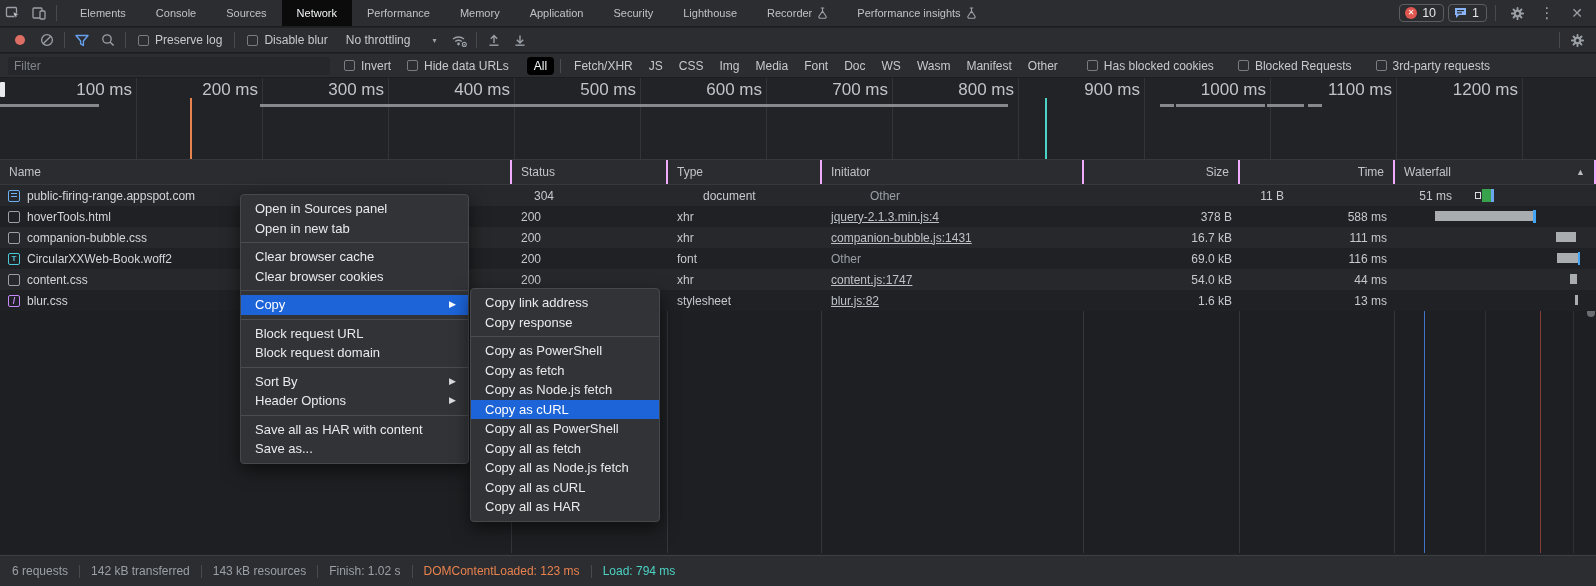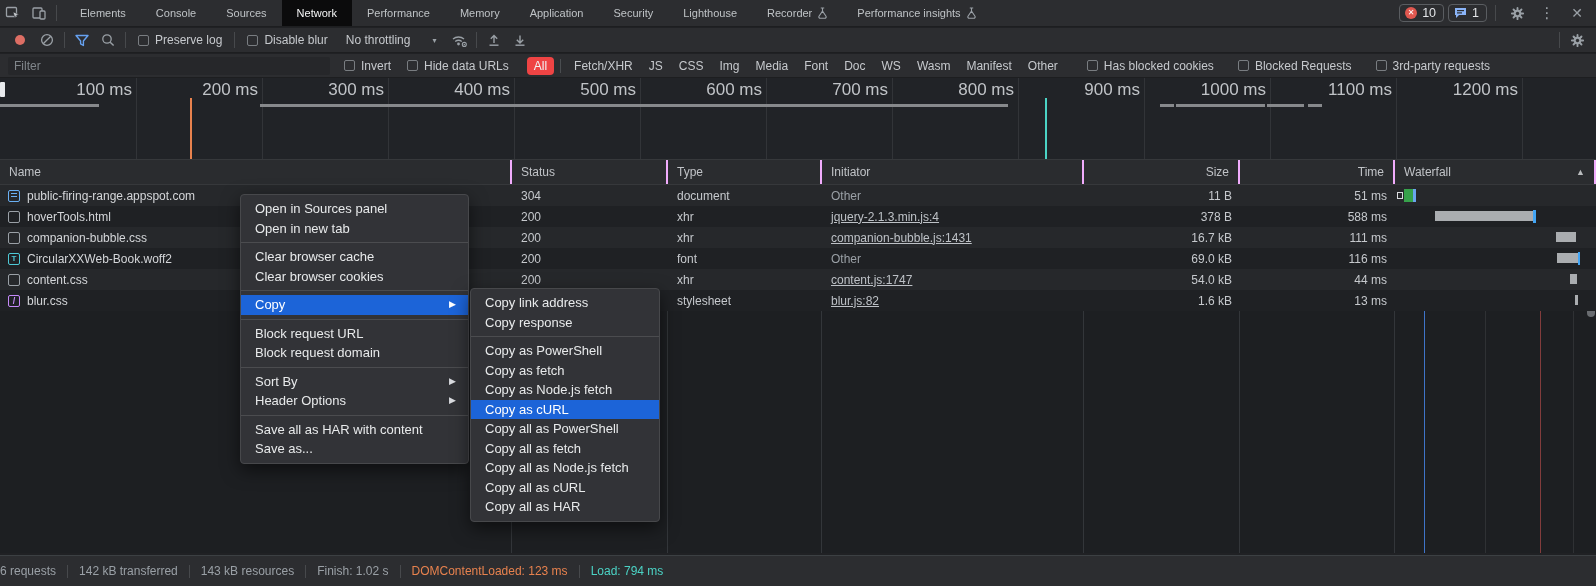--- a/index.html
+++ b/index.html
@@ -34,21 +34,21 @@
   .chev{font-size:8px;color:#9aa0a6;}
   .spacer{flex:1;}
   
   .filterbar{position:absolute;left:0;top:54px;width:100%;height:24px;background:#2c2d30;
     border-bottom:1px solid #1d1e20;display:flex;align-items:center;padding:0 8px;}
   .filter-input{width:322px;height:18px;background:#26272a;border:none;outline:none;color:#e8eaed;
     font-family:inherit;font-size:12px;padding:0 6px;border-radius:2px;}
   .filter-input::placeholder{color:#80868b;}
   .pills{display:flex;align-items:center;gap:2px;margin-left:10px;}
   .pill{padding:2px 7px;border-radius:4px;color:#c6c9cd;cursor:pointer;white-space:nowrap;}
-  .pill.sel{background:#ef4444;color:#f1f3f4;}
+  .pill.sel{background:#000000;color:#f1f3f4;}
   .pillsep{width:1px;height:14px;background:#4a4d50;margin:0 4px;}
   .fchecks{display:flex;align-items:center;margin-left:14px;gap:8px;}
   
   .overview{position:absolute;left:0;top:78px;width:100%;height:82px;background:#212327;border-bottom:1px solid #36383b;cursor:crosshair;}
   .ruler{position:absolute;left:11px;top:0;height:100%;display:flex;}
   .rcell{width:126px;height:100%;border-right:1px solid #323438;position:relative;}
   .rlabel{position:absolute;top:2px;right:4px;font-size:17px;color:#c0c3c7;}
   .ovbar{position:absolute;top:26px;height:3px;background:#87898c;}
   .ovmark{position:absolute;top:20px;bottom:0;width:2px;}
   .ovhandle{position:absolute;left:0;top:4px;width:5px;height:15px;background:#e8eaed;border-radius:1px;}
@@ -84,21 +84,21 @@
   
   .menu{position:absolute;background:#323337;border:1px solid #47484b;border-radius:4px;
     box-shadow:0 6px 18px rgba(0,0,0,.55);padding:4px 0;font-size:13px;color:#e8eaeb;z-index:10;}
   .mi{height:19.5px;line-height:19.5px;padding:0 12px 0 14px;white-space:nowrap;display:flex;align-items:center;cursor:pointer;}
   .mi .arrow{margin-left:auto;font-size:9px;color:#dadce0;padding-left:24px;}
   .mi.hl{background:#1c64d8;color:#fff;}
   .mi.hl .arrow{color:#fff;}
   .msep{height:1px;background:#4b4c4f;margin:4px 0;}
   
   .statusbar{position:absolute;left:0;bottom:0;width:100%;height:31px;background:#2c2d30;
-    border-top:1px solid #3c4043;display:flex;align-items:center;padding:0 0;color:#9aa0a6;}
+    border-top:1px solid #3c4043;display:flex;align-items:center;padding:0 12px;color:#9aa0a6;}
   .sbitem{white-space:nowrap;}
   .sbsep{width:1px;height:13px;background:#47494c;margin:0 11px;}
   svg{display:block;}
 </style>
 </head>
 <body>
 
 <div class="app">
 
   <div class="tabbar">
@@ -388,21 +388,21 @@
   <div class="colline" style="left: 511px;"></div>
       <div class="colline" style="left: 667px;"></div>
       <div class="colline" style="left: 821px;"></div>
       <div class="colline" style="left: 1083px;"></div>
       <div class="colline" style="left: 1239px;"></div>
       <div class="colline" style="left: 1394px;"></div>
       <div class="wfline" style="left: 1485px; background: rgb(47, 49, 52);"></div>
       <div class="wfline" style="left: 1573px; background: rgb(47, 49, 52);"></div>
       <div class="wfline" style="left: 1424px; background: rgb(63, 116, 201);"></div>
       <div class="wfline" style="left: 1540px; background: rgb(130, 60, 60);"></div>
-      <div class="row" style="top: 0px; background: rgb(38, 40, 43);">
+      <div class="row" style="top: 0px; background: rgb(38, 40, 43); gap: 13px;">
         <div class="cell namecell" style="width: 512px;">
           <span class="ricon document"></span>
           <span>public-firing-range.appspot.com</span>
         </div>
         <div class="cell" style="width: 156px;">304</div>
         <div class="cell" style="width: 154px;">document</div>
         <div class="cell" style="width: 262px;">
           <span class="dimtext">Other</span>
         </div>
         <div class="cell right" style="width: 156px;">11 B</div>

